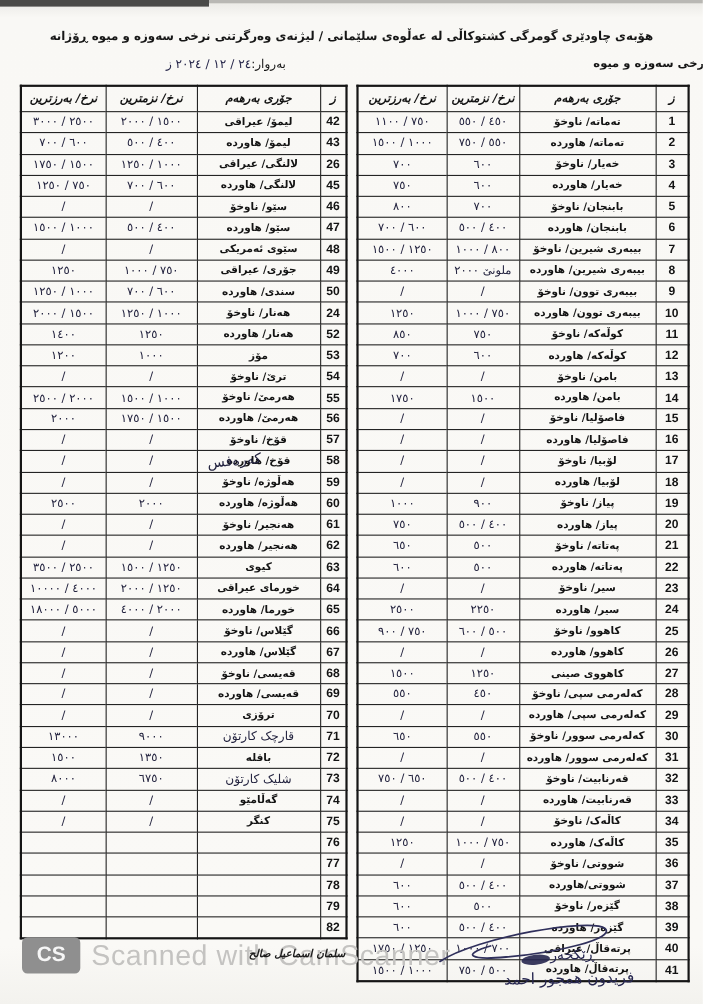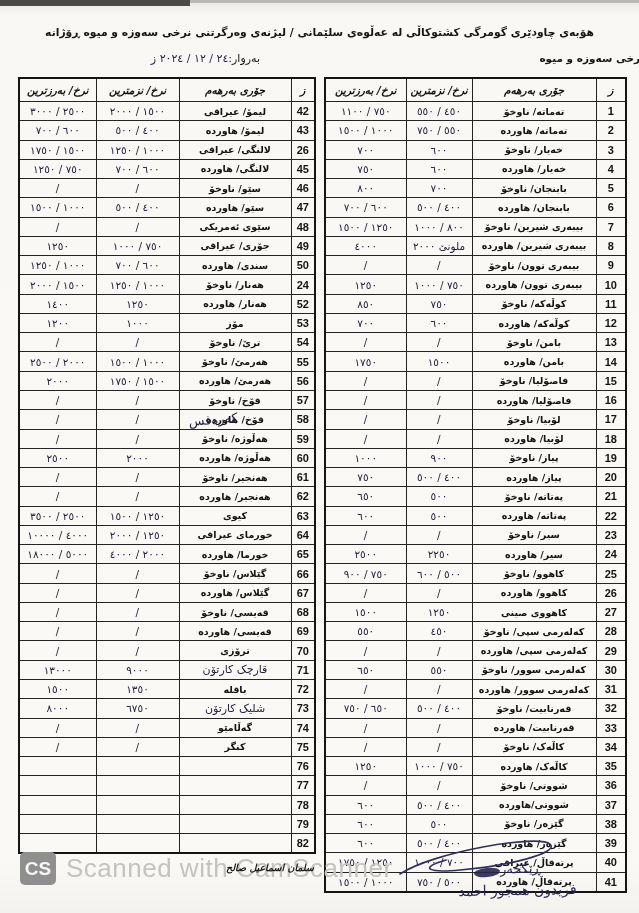--- a/index.html
+++ b/index.html
@@ -44,21 +44,21 @@
   td.hwname{font-size:11px;color:#23233f;font-weight:normal;letter-spacing:.5px;}
   .annotation-hw{
     position:absolute;left:178px;top:412px;width:70px;text-align:center;
     font-size:13px;color:#23233f;direction:rtl;transform:rotate(-5deg);letter-spacing:1px;
   }
   .watermark{
     position:absolute;left:20px;top:852px;display:flex;align-items:center;gap:10px;z-index:1;
     font-family:"Liberation Sans",sans-serif;
   }
   .wm-badge{
-    width:36px;height:33px;background:#8f8f8f;border-radius:5px;color:#f6f6f6;
+    width:53px;height:33px;background:#8f8f8f;border-radius:5px;color:#f6f6f6;
     display:flex;align-items:center;justify-content:center;font-size:19px;font-weight:bold;
   }
   .wm-text{font-size:26px;color:#c4c3c1;font-weight:400;letter-spacing:.5px;}
   .footer-printed{
     position:absolute;left:150px;top:861px;width:240px;text-align:center;z-index:2;
     direction:rtl;color:#1c1c1c;
   }
   .footer-printed .l1{font-size:9.5px;font-weight:bold;line-height:13px;font-style:italic;}
   .footer-printed .l2{font-size:9px;font-weight:bold;line-height:13px;}
   .sig-svg{position:absolute;left:388px;top:832px;z-index:2;}

